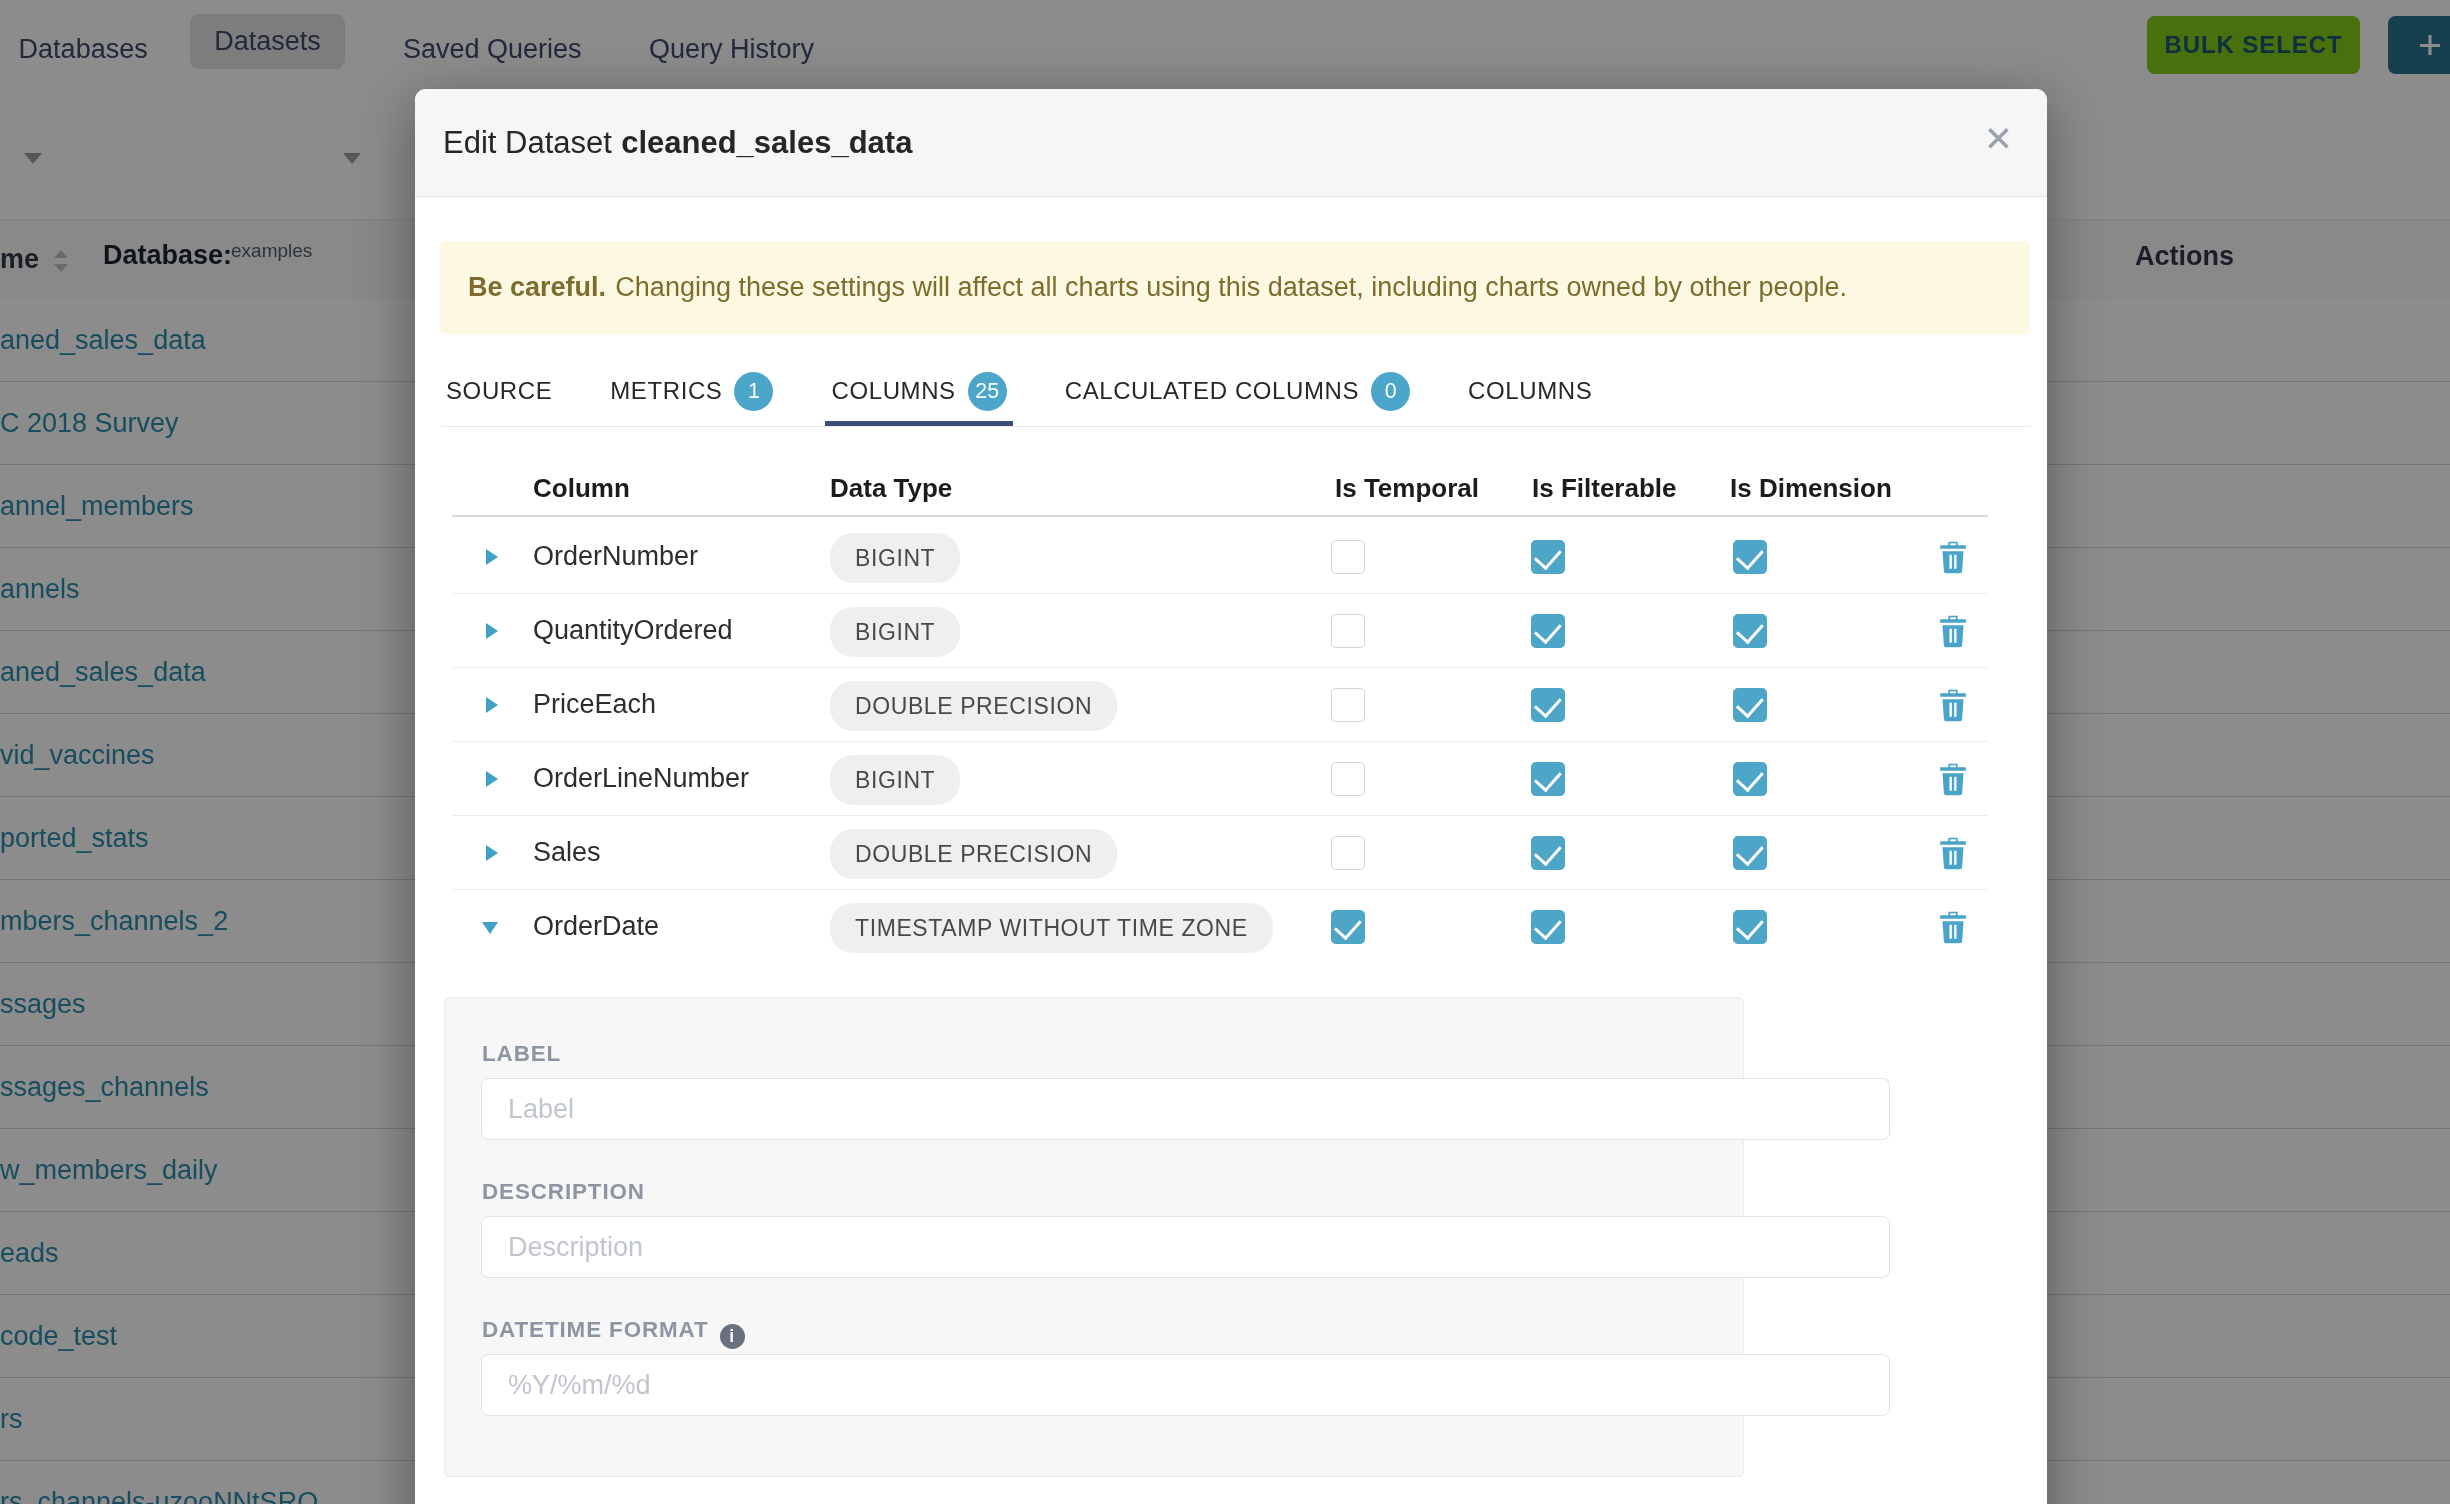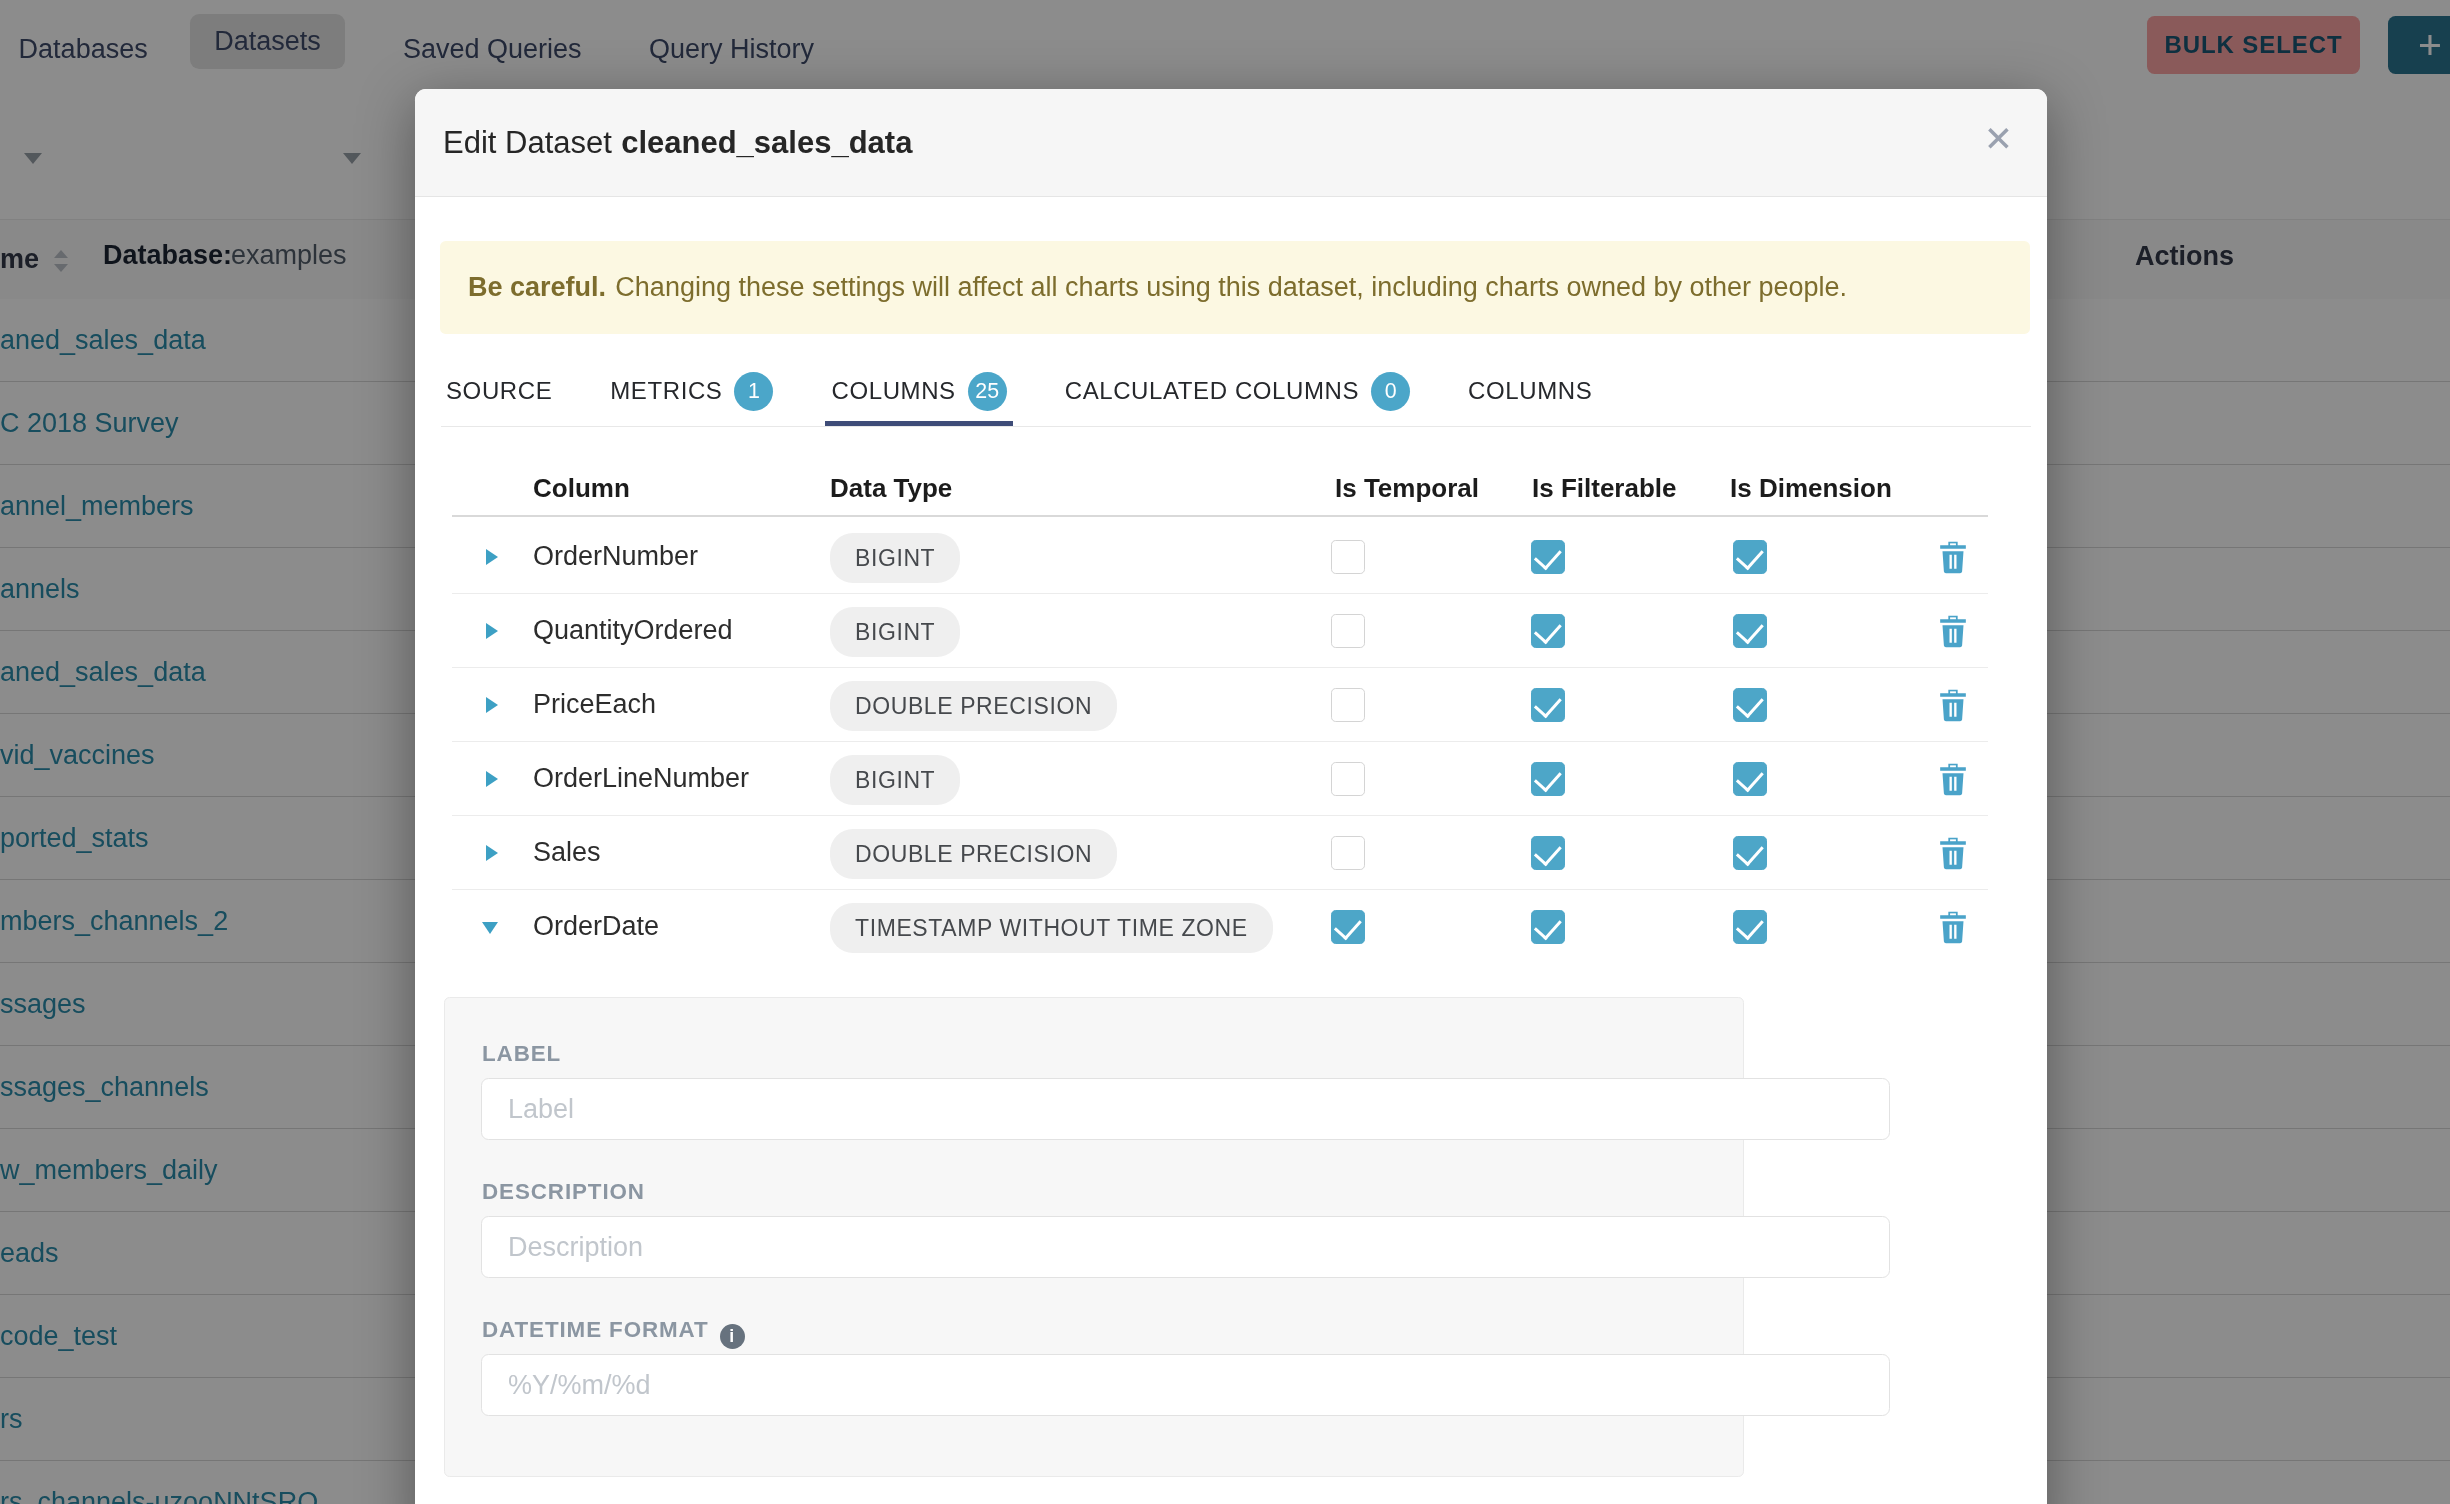--- a/index.html
+++ b/index.html
@@ -8,31 +8,31 @@
 
   
   .navbar{position:absolute;left:0;top:0;width:2450px;height:98px;background:#ffffff;
           border-bottom:0.9px solid #e2e2e2;}
   .nav-item{position:absolute;top:0;height:98px;display:flex;align-items:center;
             font-size:27px;color:#3f4b6b;}
   .nav-pill{position:absolute;left:190px;top:14px;width:155px;height:55px;background:#e3e3e3;
             border-radius:9.3px;display:flex;align-items:center;justify-content:center;
             font-size:27px;color:#3f4b6b;}
   .btn-bulk{position:absolute;left:2147px;top:16px;width:213px;height:58px;border-radius:7.5px;
-            background:#fca5a5;color:#1b5875;font-size:24px;font-weight:bold;letter-spacing:0.9px;
+            background:#84cc16;color:#1b5875;font-size:24px;font-weight:bold;letter-spacing:0.9px;
             display:flex;align-items:center;justify-content:center;}
   .btn-plus{position:absolute;left:2388px;top:16px;width:84px;height:58px;border-radius:7.5px;
             background:#2a7591;color:#ffffff;font-size:41px;font-weight:400;
             display:flex;align-items:center;justify-content:center;}
   .filterbar{position:absolute;left:0;top:98px;width:2450px;height:121px;background:#ffffff;
              border-bottom:0.9px solid #ececec;}
   .chev{width:0;height:0;border-left:9.3px solid transparent;border-right:9.3px solid transparent;
         border-top:11.2px solid #98a0a8;display:inline-block;}
   .f-label{position:absolute;left:103px;top:142px;font-size:27px;font-weight:bold;color:#1d2533;}
-  .f-value{position:absolute;left:231px;top:142px;font-size:27px;color:#525e6b;}
+  .f-value{position:absolute;left:231px;top:142px;font-size:19px;color:#525e6b;}
 
   .bg-head-name{position:absolute;left:0;top:244px;font-size:27px;font-weight:bold;color:#333a4a;}
   .sorticon{position:absolute;left:54px;top:248px;width:15px;height:28px;}
   .sorticon .up{position:absolute;left:0;top:1.9px;width:0;height:0;
      border-left:7.5px solid transparent;border-right:7.5px solid transparent;border-bottom:8.4px solid #bcc1c8;}
   .sorticon .dn{position:absolute;left:0;top:16px;width:0;height:0;
      border-left:7.5px solid transparent;border-right:7.5px solid transparent;border-top:8.4px solid #bcc1c8;}
   .bg-head-actions{position:absolute;left:2135px;top:241px;font-size:27px;font-weight:bold;color:#333a4a;}
 
   .bg-rows{position:absolute;left:0;top:299px;width:2450px;}

